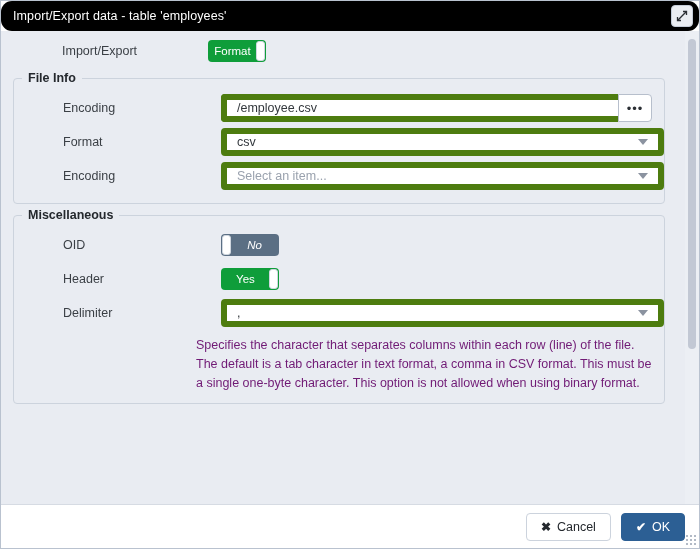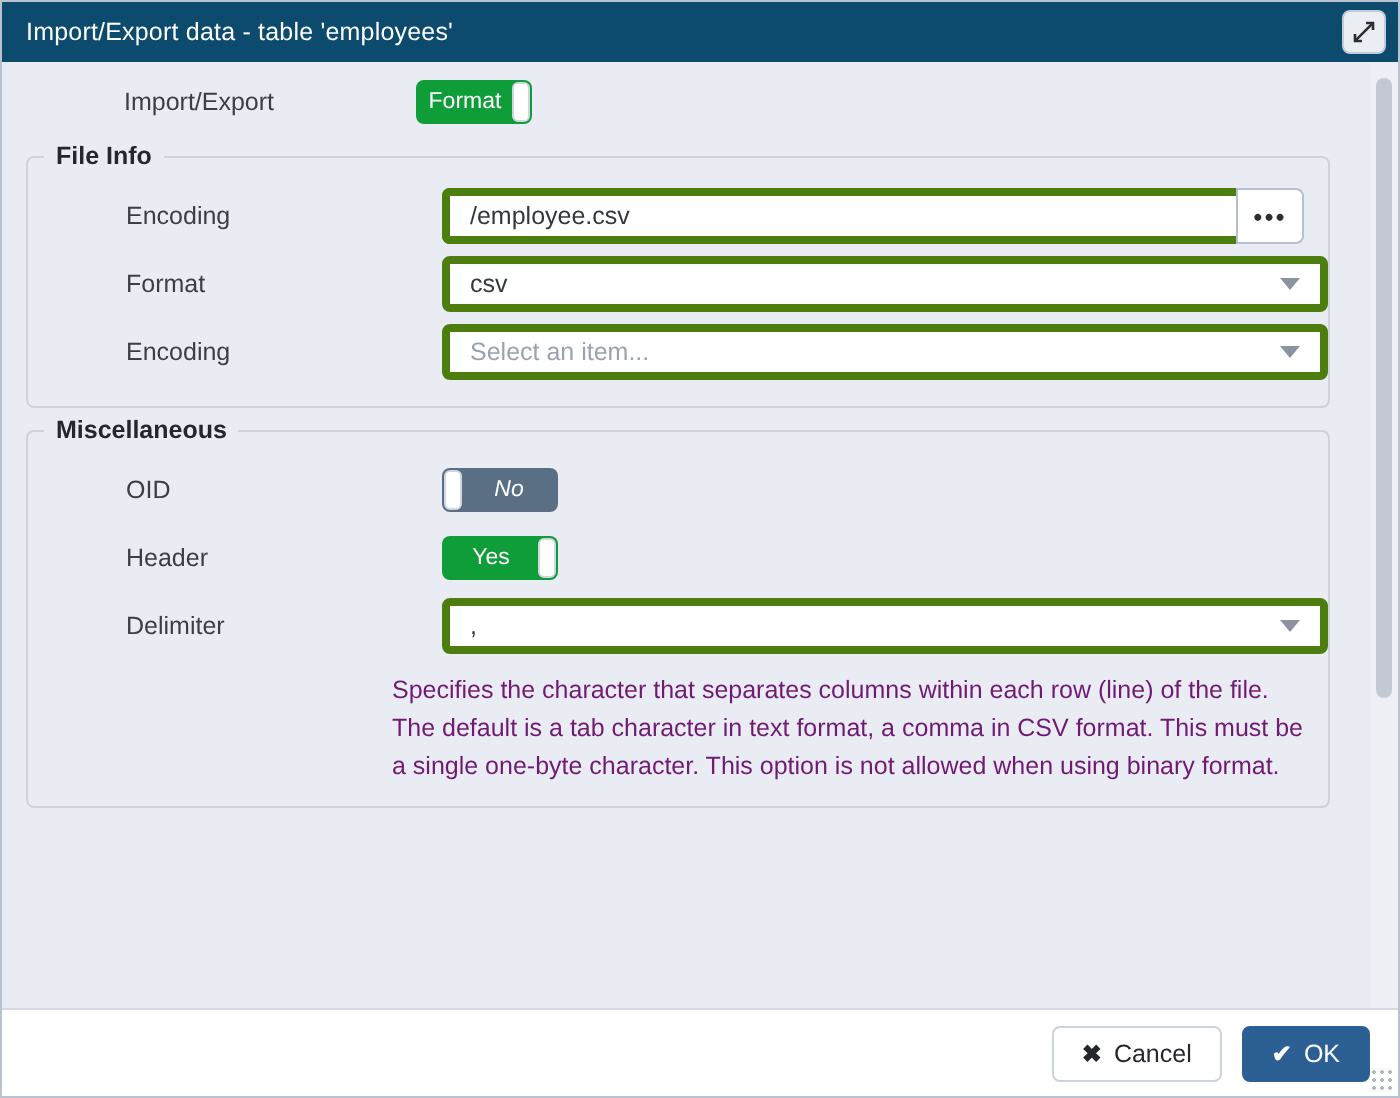--- a/index.html
+++ b/index.html
@@ -13,24 +13,25 @@
     position: relative;
     width: 700px; height: 549px;
     display: flex; flex-direction: column;
     background: #ffffff;
     border: 1px solid #b9c2cf;
   }
 
   
   #titlebar {
     height: 30px; flex: 0 0 30px;
-    background: #0c4a6e;
+    background: #000000;
     display: flex; align-items: center;
     padding: 0 6px 0 12px;
     position: relative;
+    border-radius: 11px;
   }
   #titlebar .title {
     color: #ffffff;
     font-size: 12.5px;
     letter-spacing: .1px;
     white-space: nowrap;
   }
   #maximize-btn {
     position: absolute; right: 6px; top: 4px;
     width: 22px; height: 22px;
@@ -107,21 +108,21 @@
     color: #24282d;
     padding: 0 6px;
     margin-left: 8px;
   }
   fieldset .row-label { padding-left: 12px; }
 
   
   .text-input, .select-input {
     height: 28px;
     background: #ffffff;
-    border: 4px solid #4d7c0f;
+    border: 6px solid #4d7c0f;
     border-radius: 4px;
     display: flex; align-items: center;
     padding: 0 10px;
     font-size: 12.5px;
     color: #33383d;
   }
   .text-input { flex: 1 1 auto; border-radius: 4px 0 0 4px; border-right: none; }
   .browse-btn {
     width: 34px; height: 28px;
     background: #ffffff;

